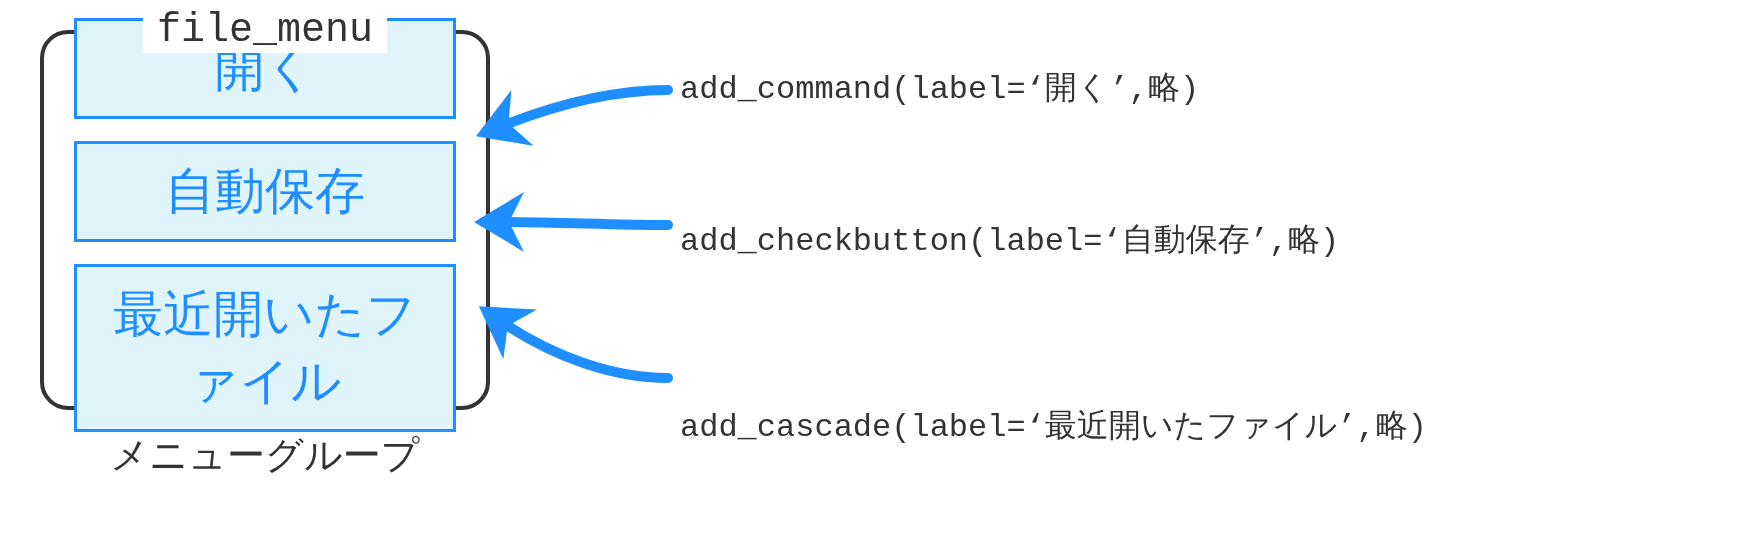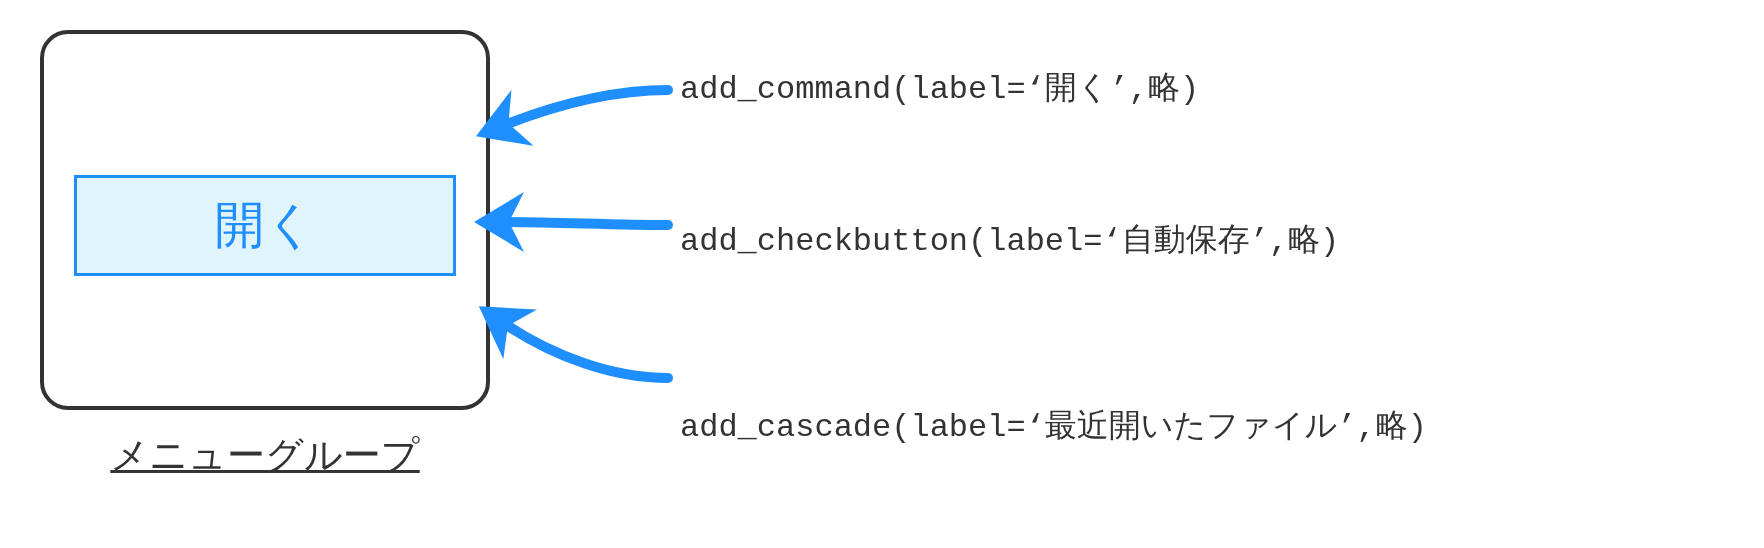--- a/index.html
+++ b/index.html
@@ -48,21 +48,20 @@
   }
   .menu-caption {
     position: absolute;
     left: 40px;
     top: 430px;
     width: 450px;
     text-align: center;
     font-size: 38px;
     color: #333333;
     font-family: "Hiragino Sans", "Yu Gothic", "Meiryo", sans-serif;
-    text-decoration: underline;
   }
 
   .code-label {
     position: absolute;
     font-size: 32px;
     color: #333333;
     white-space: nowrap;
   }
   .code-1 { left: 680px; top: 66px; }
   .code-2 { left: 680px; top: 202px; margin-top: 16px; }
@@ -72,21 +71,24 @@
     position: absolute;
     left: 0; top: 0;
     width: 1764px; height: 548px;
     pointer-events: none;
   }
 </style>
 </head>
 <body>
 
 <div class="menu-group">
+  <div class="menu-group-title">file_menu</div>
   <div class="menu-item">開く</div>
+  <div class="menu-item">自動保存</div>
+  <div class="menu-item">最近開いたファイル</div>
 </div>
 <div class="menu-caption">メニューグループ</div>
 
 <div class="code-label code-1">add_command(label=‘開く’,略)</div>
 <div class="code-label code-2">add_checkbutton(label=‘自動保存’,略)</div>
 <div class="code-label code-3">add_cascade(label=‘最近開いたファイル’,略)</div>
 
 <svg class="arrow-svg" viewBox="0 0 1764 548">
   <defs>
     <marker id="arrowhead" markerWidth="6" markerHeight="6" refX="2.2" refY="3" orient="auto" markerUnits="strokeWidth">

